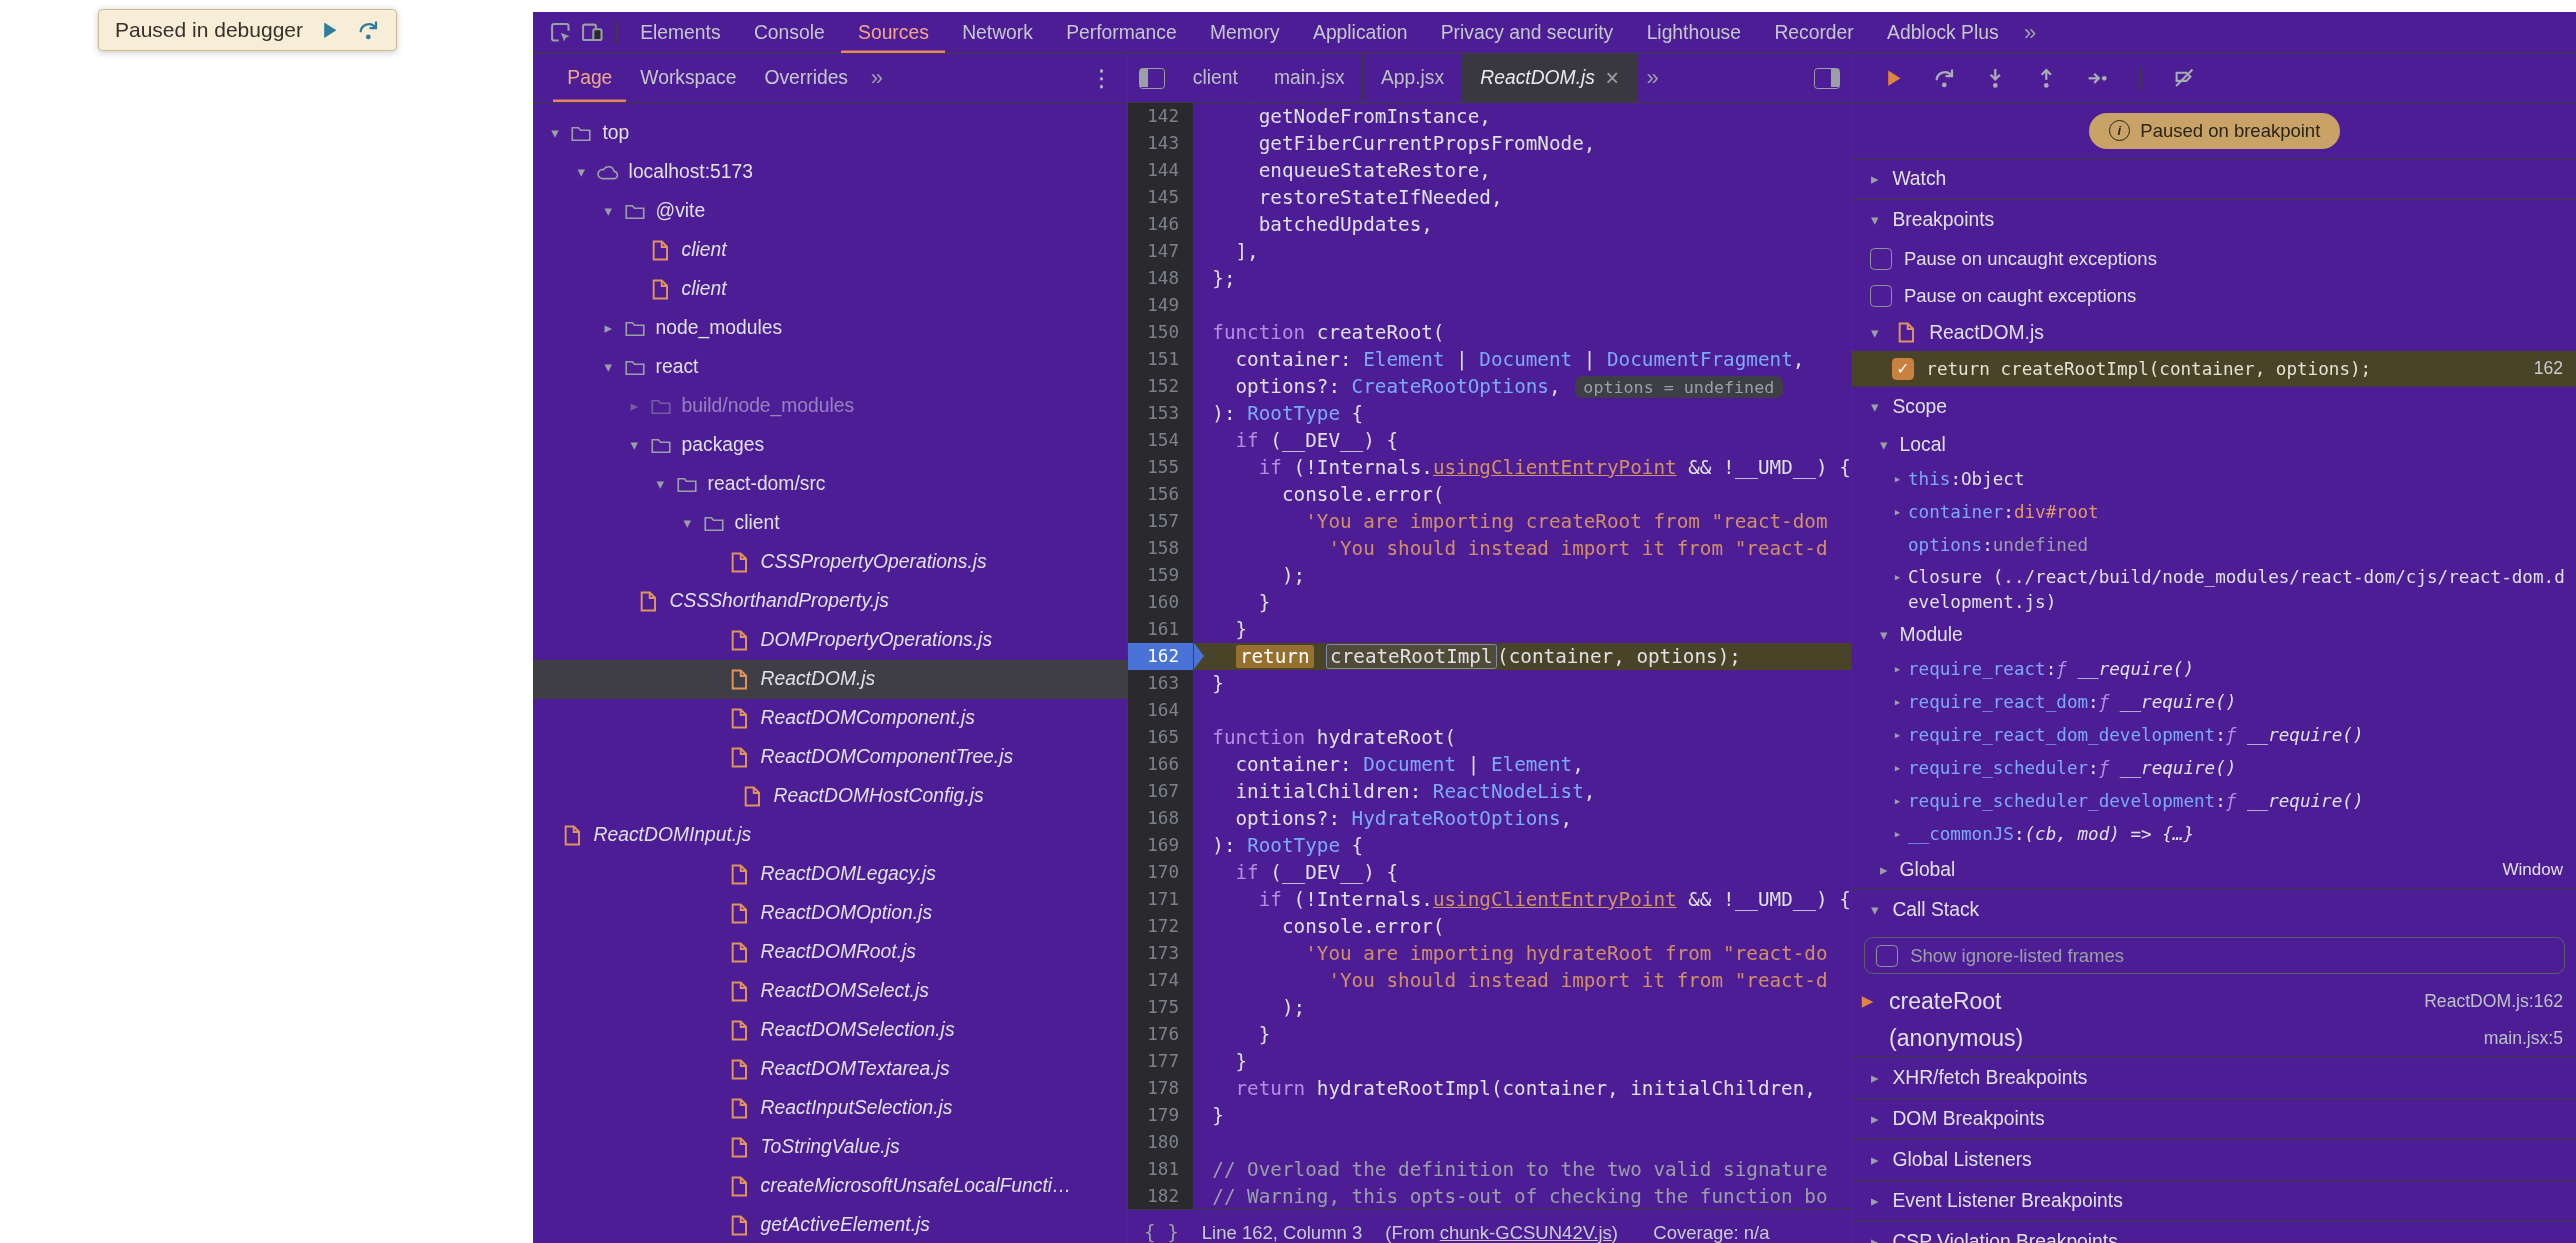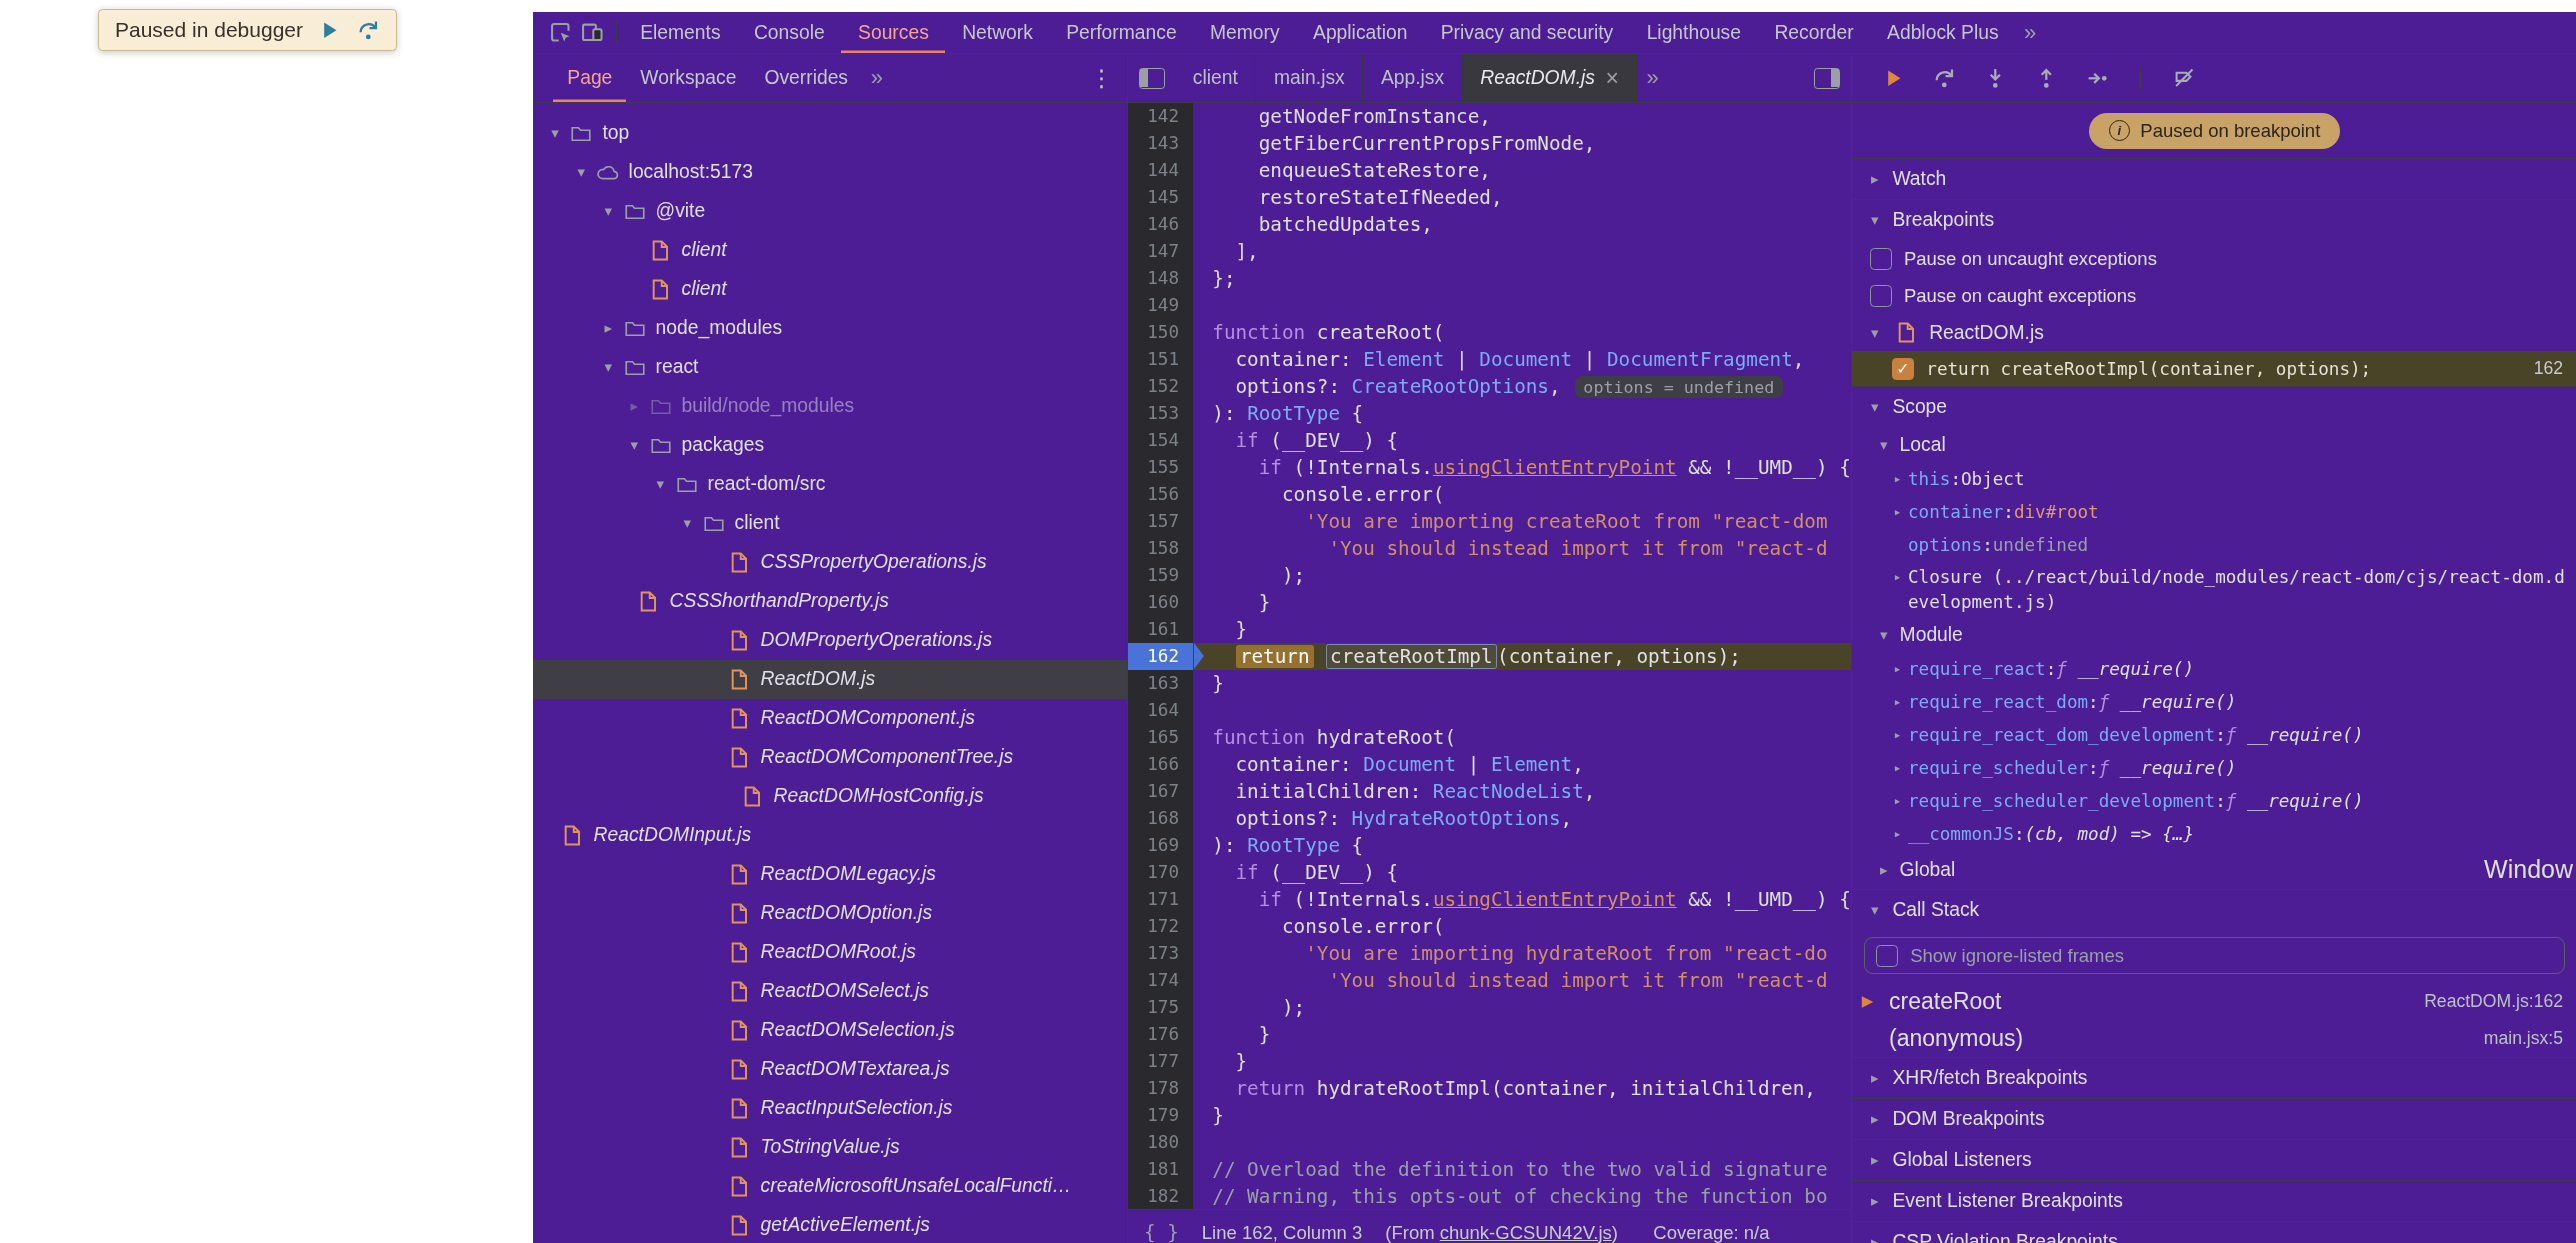--- a/index.html
+++ b/index.html
@@ -133,21 +133,21 @@
   .sv-name.plain { color:#dfe1e5; }
   .sv-sep { color:#dfe1e5; }
   .sv-val.v-obj { color:#dfe1e5; }
   .sv-val.v-node { color:#e09a6a; }
   .sv-val.v-undef { color:#9aa0a6; }
   .sv-val.v-fn, .sv-val.v-arrow { font-style:italic; color:#dfe1e5; }
   .fsym { color:#b48ee0; }
   .scope-item.wrap { white-space:normal; line-height:24.6px; padding-right:10.6px; align-items:flex-start; padding-top:4.4px; min-height:56px; }
   .scope-item.wrap .sv-name { word-break:break-all; }
   .global-row { height:39px; display:flex; align-items:center; gap:7px; padding-left:23px; }
-  .global-right { margin-left:auto; padding-right:4px; color:#dfe1e5; font-size:25px; }
+  .global-right { margin-left:auto; padding-right:14px; color:#dfe1e5; font-size:17px; }
   .ignore-row { margin:7px 12.3px 8.8px; height:37px; border:0.9px solid #5c6066; border-radius:8.8px; display:flex; align-items:center; gap:12.3px; padding:0 10.6px; color:#9aa0a6; font-size:18.5px; }
   .frame { height:37px; display:flex; align-items:center; padding-left:37px; position:relative; }
   .frame-arrow { position:absolute; left:9.7px; color:#e0853f; font-size:15px; }
   .frame-name { font-size:23px; color:#dfe1e5; }
   .frame-loc { margin-left:auto; padding-right:14px; color:#bdc1c6; font-size:17.6px; }
 </style>
 </head>
 <body>
 
 <div class="paused-chip">

